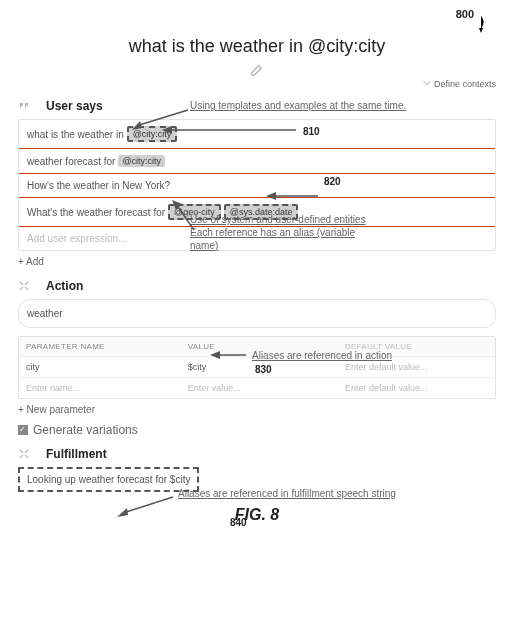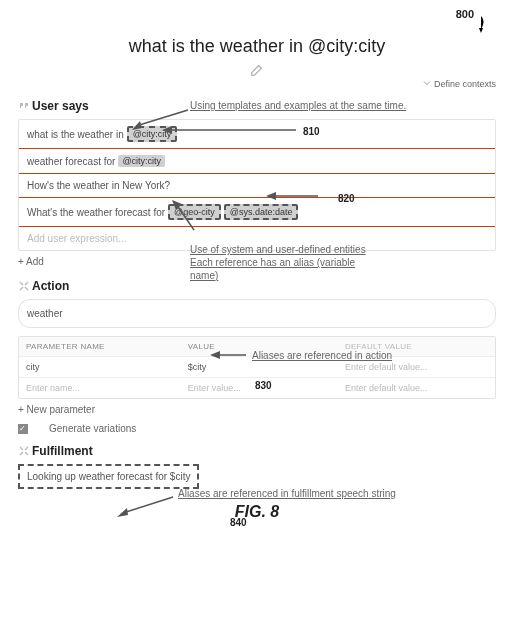--- a/index.html
+++ b/index.html
@@ -14,42 +14,42 @@
   }
   .page { padding: 14px 18px 6px 18px; }
   .fignum-top { position: absolute; top: 8px; right: 40px; font-size: 11px; font-weight: bold; }
   .fignum-arrow { position: absolute; top: 14px; right: 24px; }
   .title-row { display: flex; align-items: center; gap: 6px; margin-top: 22px; margin-bottom: 2px; flex-direction: column; }
   .title { font-size: 18px; font-weight: 500; }
   .title-edit { width: 14px; height: 14px; color:#888; }
   .define-ctx { text-align: right; font-size: 9px; color:#666; margin-bottom: 8px; }
   .chev { display:inline-block; width:8px; height:8px; }
 
-  .section-head { display:flex; align-items:center; gap:2px; font-size:12px; font-weight:600; margin: 10px 0 6px 0; }
+  .section-head { display:flex; align-items:center; gap:16px; font-size:12px; font-weight:600; margin: 10px 0 6px 0; }
   .section-head .ico { width:12px; height:12px; color:#999; flex:0 0 12px; }
   .rows { border:1px solid #e2e2e2; border-radius:2px; font-size:10px; }
   .row { padding:6px 8px; border-bottom:1px solid #c2410c; color:#555; display:flex; align-items:center; flex-wrap:wrap; gap:3px; }
   .row:last-child { border-bottom:none; }
   .row.placeholder { color:#bbb; }
   .chip { display:inline-block; background:#d0d0d0; color:#333; padding:1px 4px; border-radius:2px; font-size:9px; }
   .chip.dashed { border:2px dashed #555; background:#d0d0d0; }
   .add-link { font-size:10px; color:#666; margin-top:5px; display:inline-block; }
 
   .action-box { border:1px solid #e2e2e2; padding:8px 8px; font-size:10px; color:#555; border-radius:12px; }
 
   .param-table { border:1px solid #e2e2e2; font-size:9px; border-radius:2px; }
   .param-head { display:flex; background:#fafafa; color:#888; font-size:8px; text-transform:uppercase; letter-spacing:0.3px;align-items:center; }
   .param-head > div, .param-row > div { padding:5px 7px; }
   .param-row { display:flex; border-top:1px solid #eee; color:#555; align-items:center; }
   .col-a { flex:0 0 34%; }
   .col-b { flex:0 0 33%; }
   .col-c { flex:0 0 33%; color:#bbb; }
   .var-dashed { border:2px dashed #555; padding:1px 5px; display:inline-block; }
 
-  .checkbox-row { display:flex; align-items:center; gap:21px; font-size:10px; color:#666; margin-top:6px; }
+  .checkbox-row { display:flex; align-items:center; gap:5px; font-size:12px; color:#666; margin-top:6px; }
   .cb { width:10px; height:10px; border:1px solid #888; background:#888; position:relative; }
   .cb::after { content:"✓"; color:#fff; font-size:8px; position:absolute; top:-1px; left:0px; }
 
   .fulfill-box { border:2px dashed #555; padding:5px 7px; font-size:10px; color:#555; display:inline-block; }
 
   .annotation { position:absolute; font-size:10px; color:#666; text-decoration: underline; line-height:1.3; }
   .callout-num { position:absolute; font-size:10px; font-weight:bold; }
 
   .fig-caption { text-align:center; font-size:16px; font-weight:bold; font-style:italic; margin-top: 14px; }
 
@@ -159,37 +159,37 @@
     <line x1="58" y1="2" x2="6" y2="18"></line>
     <polygon points="2,22 10,13 12,20"></polygon>
   </svg>
 
 <div class="callout-num" style="top:126px; left:303px;">810</div>
 <svg class="arrow" style="top:123px; left:160px;" width="140" height="14">
     <line x1="136" y1="7" x2="8" y2="7"></line>
     <polygon points="2,7 12,3 12,11"></polygon>
   </svg>
 
-<div class="callout-num" style="top:193px; left:324px;margin-left:14px;">820</div>
+<div class="callout-num" style="top:176px; left:324px;">820</div>
 <svg class="arrow" style="top:190px; left:264px;" width="58" height="12">
     <line x1="54" y1="6" x2="8" y2="6"></line>
     <polygon points="2,6 12,2 12,10"></polygon>
   </svg>
 
-<div class="annotation" style="top:243px; left:190px; width:250px;">
+<div class="annotation" style="top:213px; left:190px; width:250px;">
   <span>Use of system and user-defined entities</span><br>
   <span>Each reference has an alias (variable</span><br>
   <span>name)</span>
 </div>
 <svg class="arrow" style="top:200px; left:170px;" width="30" height="34">
     <line x1="24" y1="30" x2="6" y2="4"></line>
     <polygon points="2,0 12,4 6,10"></polygon>
   </svg>
 
-<div class="callout-num" style="top:380px; left:255px;">830</div>
+<div class="callout-num" style="top:364px; left:255px;">830</div>
 <div class="annotation" style="top:349px; left:252px; width:200px;">Aliases are referenced in action</div>
 <svg class="arrow" style="top:349px; left:208px;" width="42" height="12">
     <line x1="38" y1="6" x2="8" y2="6"></line>
     <polygon points="2,6 12,2 12,10"></polygon>
   </svg>
 
 <div class="annotation" style="top:462px; left:178px; width:270px;margin-top:25px;">Aliases are referenced in fulfillment speech string</div>
 <div class="callout-num" style="top:517px; left:230px;">840</div>
 <svg class="arrow" style="top:495px; left:115px;" width="62" height="22">
     <line x1="58" y1="2" x2="8" y2="18"></line>

